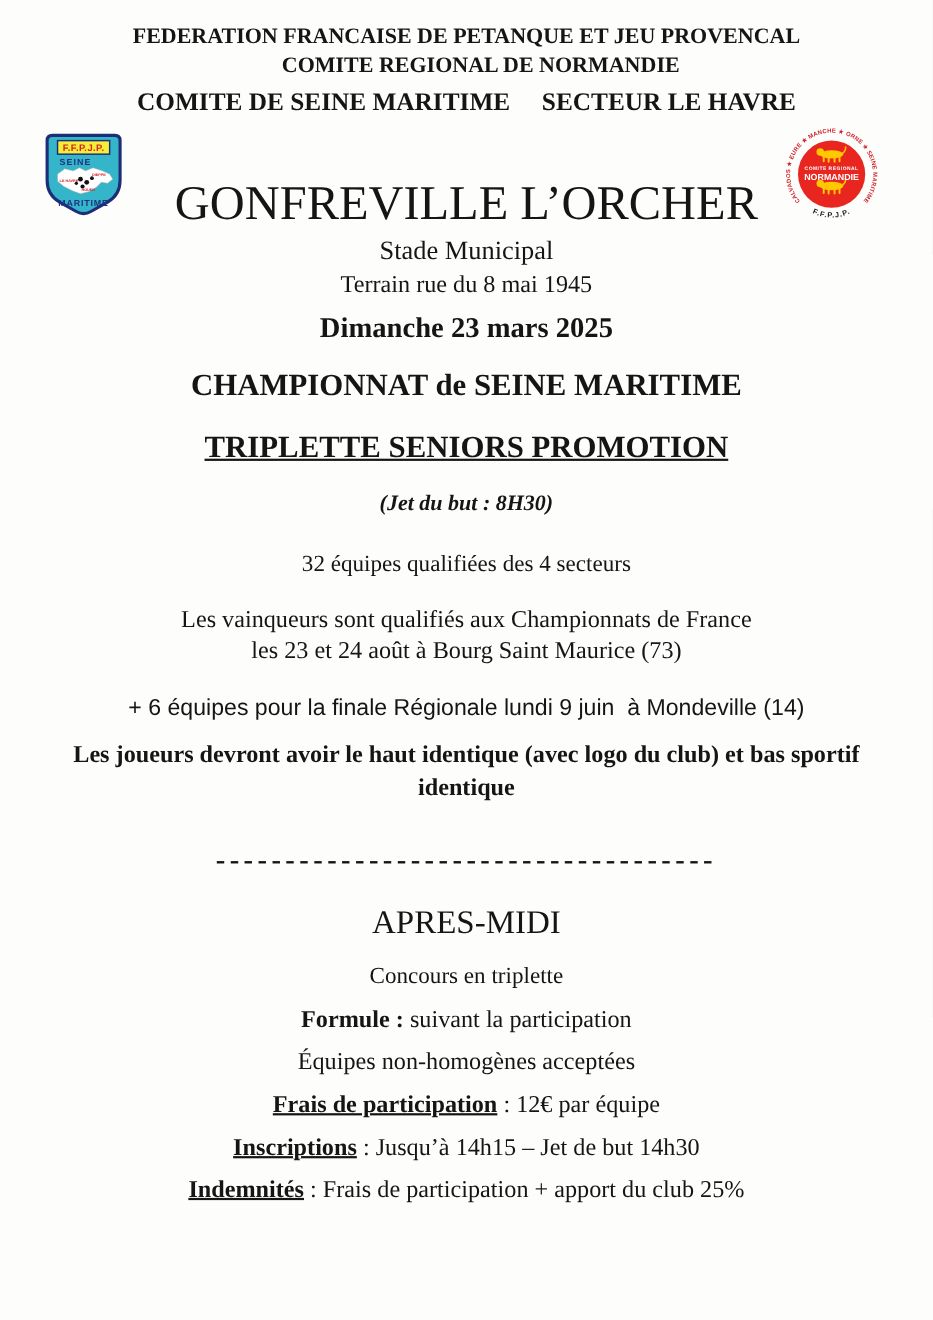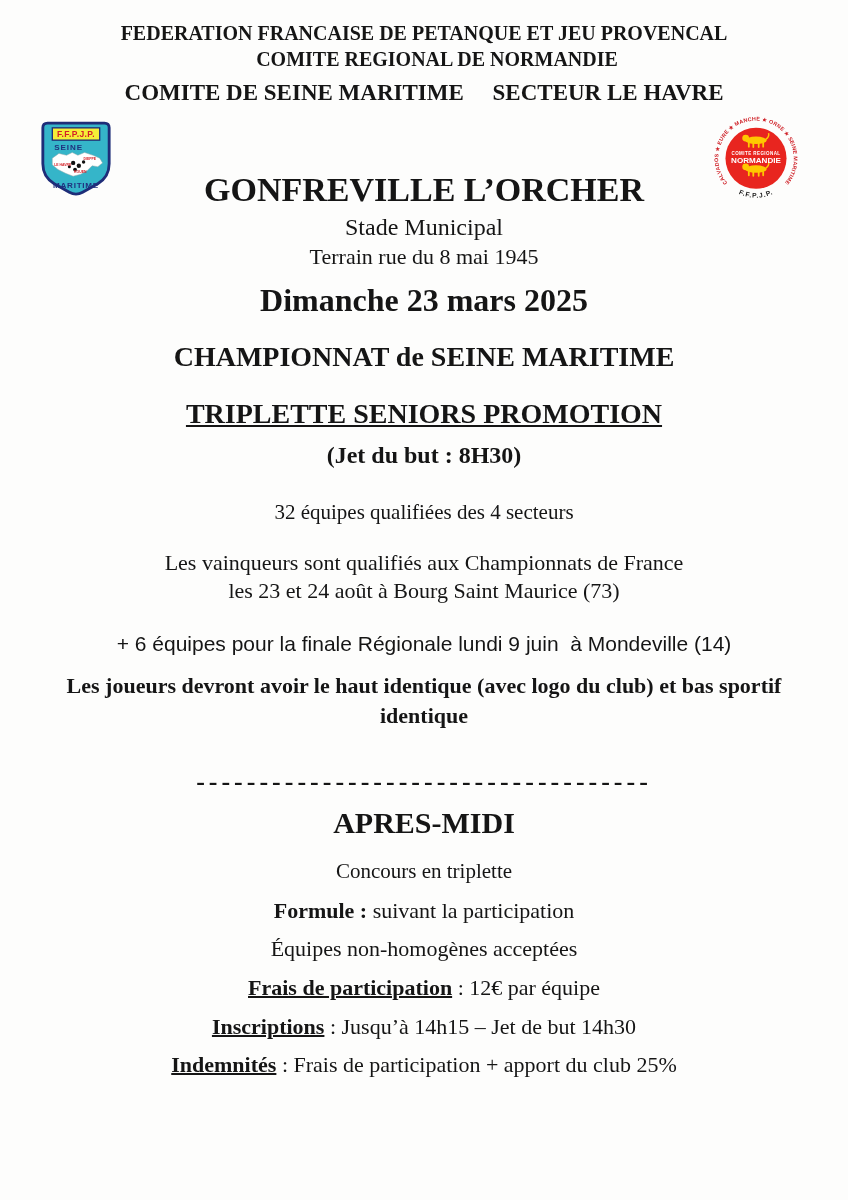--- a/index.html
+++ b/index.html
@@ -11,41 +11,41 @@
     font-family:"Liberation Serif", serif;
     color:#151515;
     overflow:hidden;
     text-align:center;
     line-height:1.3;
   }
   .hdr1 { padding-top:20px; font-size:20px; font-weight:bold; }
   .hdr2 { font-size:20px; font-weight:bold;padding-left:26px; }
   .hdr3 { margin-top:6px; font-size:23px; font-weight:bold; white-space:pre; }
 
-  .venue-title { margin-top:60px; font-size:34px; font-weight:bold; }
+  .venue-title { margin-top:48px; font-size:44px; font-weight:normal; }
   .venue-sub1  { font-size:24px; }
   .venue-sub2  { font-size:22px; }
 
-  .date-line   { margin-top:8px;  font-size:32px; font-weight:bold; }
+  .date-line   { margin-top:8px;  font-size:26px; font-weight:bold; }
   .champ-line  { margin-top:18px; font-size:28px; font-weight:bold; }
   .cat-line    { margin-top:20px; font-size:28px; font-weight:bold;text-decoration:underline; }
-  .jet-line    { margin-top:8px; font-size:24px; font-weight:bold; }
+  .jet-line    { margin-top:20px; font-size:20px; font-weight:bold;font-style:italic; }
 
   .qual-line     { margin-top:28px; font-size:21px; }
   .winners-line1 { margin-top:22px; font-size:22px; }
   .winners-line2 { font-size:22px; }
   .regional-line { margin-top:24px; font-size:21px;
                    font-family:"Liberation Sans", sans-serif; white-space:pre-wrap; }
   .dress-line    { margin-top:14px; font-size:22px; font-weight:bold;
                    max-width:745px; margin-left:auto; margin-right:auto; line-height:1.35; }
 
   .divider { margin-top:38px; font-size:26px; font-weight:bold;
              letter-spacing:4px; line-height:1; white-space:nowrap; }
 
-  .pm-title { margin-top:8px;  font-size:30px; font-weight:bold; }
+  .pm-title { margin-top:24px;  font-size:30px; font-weight:normal; }
   .pm-concours { margin-top:16px; font-size:21px; }
   .pm-line  { margin-top:10px; font-size:22px; }
   .pm-line.first { margin-top:12px; }
   .lbl-bold { font-weight:bold; }
   .lbl-underline { font-weight:bold; text-decoration:underline; text-decoration-thickness:2px; }
 
   .logo { position:absolute; }
   .logo-left  { left:40px;  top:120px; width:72px;  height:82px; }
   .logo-right { left:711px; top:108px; width:90px;  height:106px; }
 </style>

